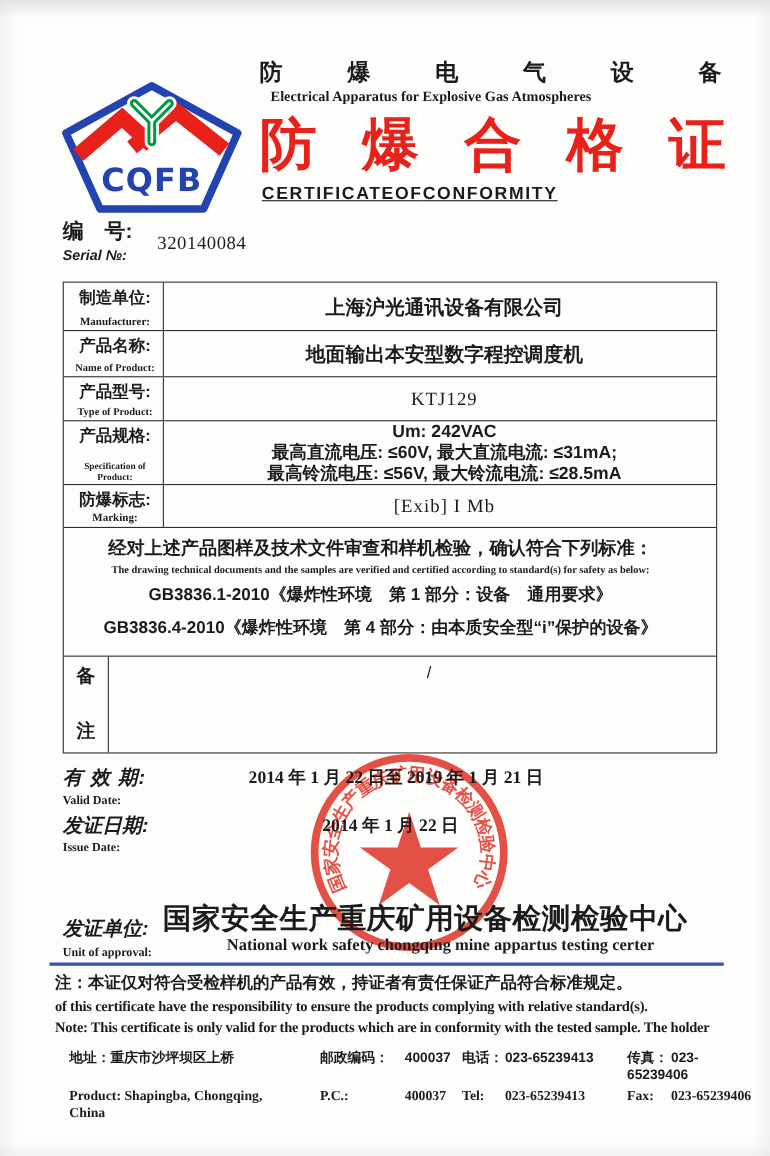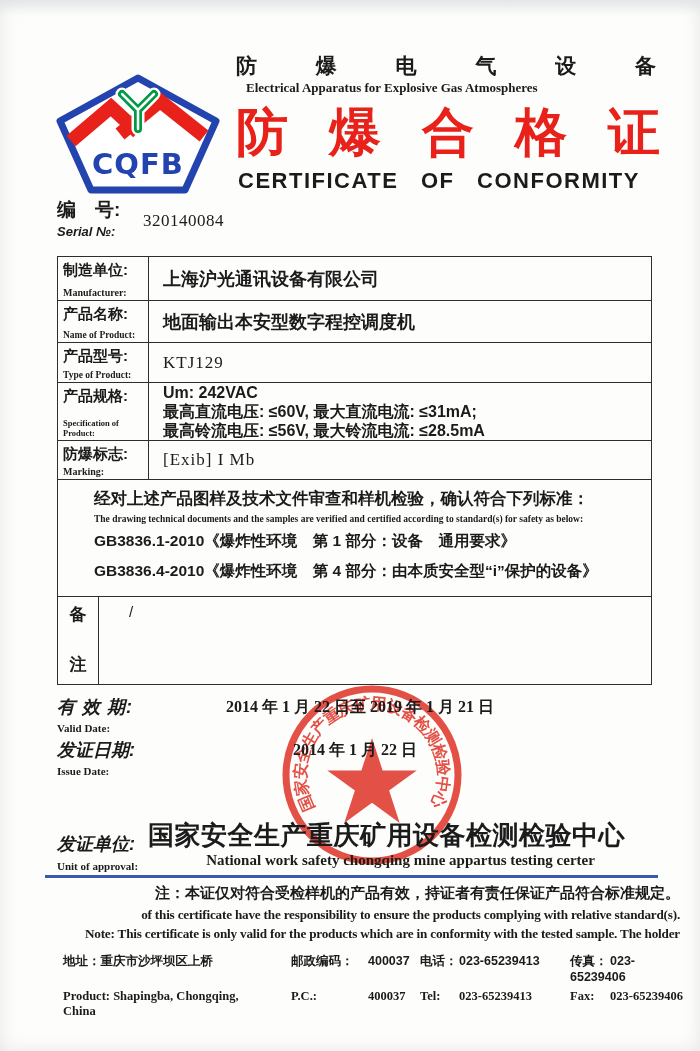--- a/index.html
+++ b/index.html
@@ -14,29 +14,29 @@
     background:linear-gradient(#d9dde0,rgba(255,255,255,0));opacity:.55;pointer-events:none;
   }
   .abs{position:absolute;}
   .serif{font-family:"Liberation Serif","DejaVu Serif",serif;}
   
   .title-cn{left:236px;top:52px;width:420px;display:flex;justify-content:space-between;
     font-size:21px;font-weight:bold;}
   .title-en{left:234px;top:80px;font-size:13px;font-weight:bold;margin-left:12px;}
   .cert-cn{left:236px;top:102px;width:424px;display:flex;justify-content:space-between;
     font-size:52px;font-weight:bold;line-height:60px;}
-  .cert-en{left:238px;top:168px;width:402px;display:flex;justify-content:space-between;
-    font-size:22px;font-weight:bold;letter-spacing:1.5px;font-family:"Liberation Sans",sans-serif;}
+  .cert-en{left:238px;top:168px;width:402px;display:flex;
+    font-size:16px;font-weight:bold;letter-spacing:1.5px;font-family:"Liberation Sans",sans-serif;text-decoration:underline;}
   
   .serial-cn{left:57px;top:197px;font-size:19px;font-weight:bold;}
   .serial-en{left:57px;top:224px;font-size:13px;font-weight:bold;font-style:italic;}
   .serial-val{left:143px;top:211px;font-size:17px;letter-spacing:.5px;}
   
   .tbl{left:57px;top:256px;width:595px;border:1.5px solid #2e2e2e;box-sizing:border-box;}
-  .trow{display:flex;border-bottom:1.5px solid #2e2e2e;box-sizing:border-box;}
+  .trow{display:flex;border-bottom:1.5px solid #2e2e2e;box-sizing:border-box;text-align:center;}
   .trow:last-child{border-bottom:none;}
   .lcell{width:91px;border-right:1.5px solid #2e2e2e;box-sizing:border-box;
     padding:4px 2px 2px 5px;display:flex;flex-direction:column;justify-content:space-between;}
   .lcell .cn{font-size:15px;font-weight:bold;}
   .lcell .en{font-size:10px;font-weight:bold;font-family:"Liberation Serif",serif;transform-origin:left;}
   .vcell{flex:1;padding:2px 6px 2px 14px;display:flex;flex-direction:column;justify-content:center;box-sizing:border-box;}
   .v-big{font-size:18px;font-weight:bold;}
   .v-mono{font-size:17px;font-family:"Liberation Serif",serif;letter-spacing:1px;}
   .v-line{font-size:16px;font-weight:bold;line-height:19px;}
   .std-cell{padding:8px 8px 0 36px;box-sizing:border-box;}
@@ -49,21 +49,21 @@
   .rem-v{flex:1;padding:6px 0 0 30px;font-size:15px;}
   
   .d-lab{font-size:18px;font-weight:bold;font-style:italic;}
   .d-sub{font-size:11px;font-weight:bold;font-family:"Liberation Serif",serif;}
   .d-val{font-size:16px;font-weight:600;font-family:"Liberation Serif",serif;}
   
   .ap-cn{font-size:26px;font-weight:bold;letter-spacing:.5px;white-space:nowrap;}
   .ap-en{font-size:15px;font-weight:bold;font-family:"Liberation Serif",serif;text-align:center;}
   .rule{left:45px;top:875px;width:613px;height:2.5px;background:#3b57b0;}
   
-  .note{left:40px;top:884px;width:640px;text-align:right;}
+  .note{left:50px;top:884px;width:640px;}
   .note-cn{font-size:15px;font-weight:bold;margin-bottom:2px;}
   .note-en{font-size:13.2px;font-weight:bold;font-family:"Liberation Serif",serif;
     line-height:19px;letter-spacing:-.2px;white-space:nowrap;}
   
   .foot{left:63px;top:941px;width:625px;font-weight:bold;}
   .frow{display:flex;margin-bottom:5px;}
   .fc1{width:200px;}.fc2{width:157px;}.fc3{width:150px;}.fc4{flex:1;}
   .frow.cn{font-size:12.5px;margin-top:12px;}
   .frow.en{font-size:12.5px;font-family:"Liberation Serif",serif;}
   .flab2{display:inline-block;width:77px;padding-left:28px;}

